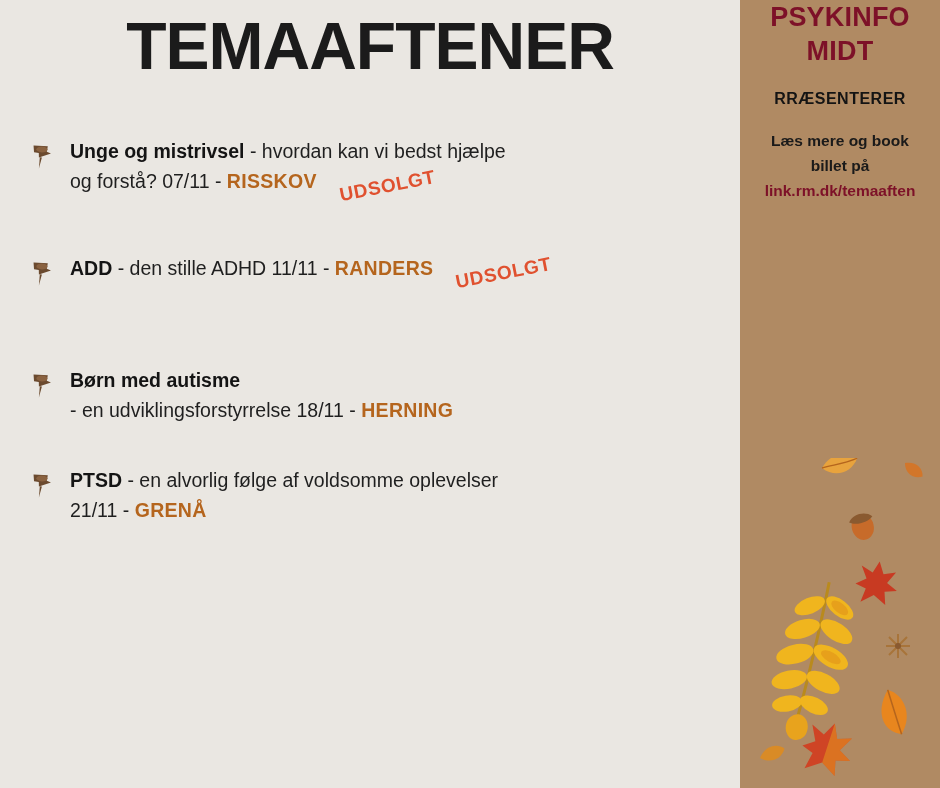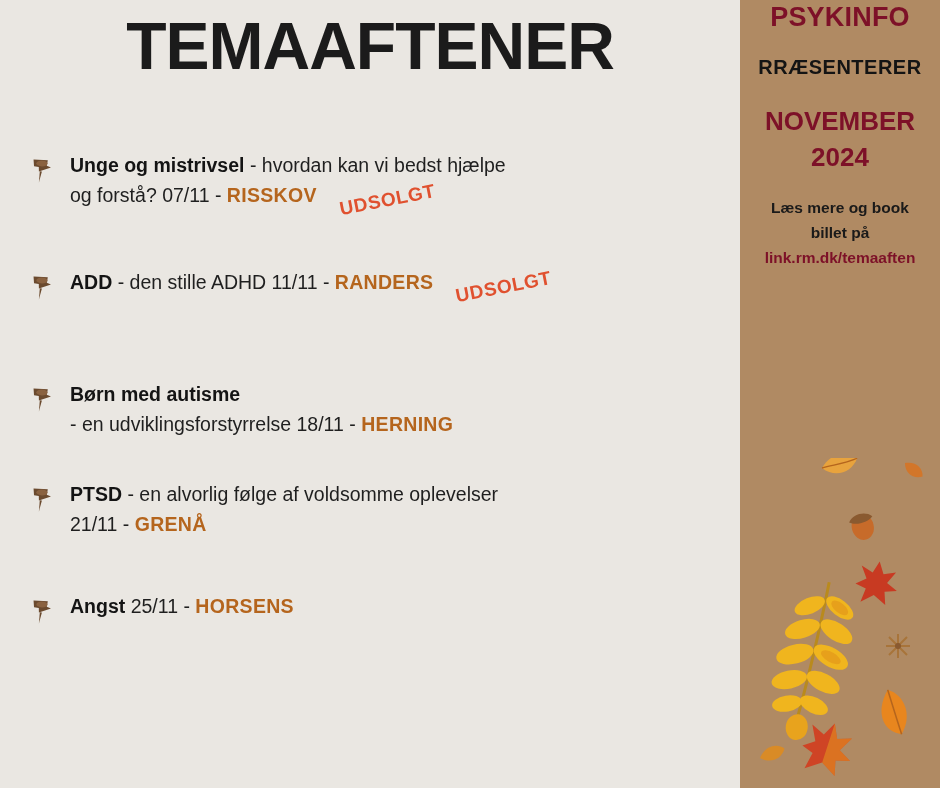--- a/index.html
+++ b/index.html
@@ -84,21 +84,21 @@
     font-size: 19px;
     letter-spacing: 0.6px;
     transform: rotate(-11deg);
     margin-left: 22px;
     position: relative;
     top: 4px;
   }
   .line2 { display: block; }
 
   
-  #event-0 { margin-bottom: 56px; margin-top: 14px; }
+  #event-0 { margin-bottom: 56px; }
   #event-1 { margin-bottom: 52px; }
   #event-2 { margin-bottom: 22px; }
   #event-3 { margin-bottom: 52px; margin-top: 40px; }
   #event-4 { margin-bottom: 0; }
 
   
   .right {
     position: absolute;
     left: 740px;
     top: 0;
@@ -113,21 +113,21 @@
     font-weight: bold;
     font-size: 27px;
     line-height: 34px;
     letter-spacing: 0.2px;
   }
   .presents {
     margin-top: 22px;
     text-align: center;
     color: #141414;
     font-weight: bold;
-    font-size: 20px;
+    font-size: 16px;
     letter-spacing: 0.5px;
   }
   .monthyear {
     margin-top: 24px;
     text-align: center;
     color: #7d1128;
     font-weight: bold;
     font-size: 26px;
     line-height: 36px;
   }
@@ -218,47 +218,30 @@
               <ellipse cx="17" cy="10" rx="6" ry="3.2" fill="#8a6240" transform="rotate(22 17 10)"></ellipse>
             </g>
           </svg>
         </span>
         <div class="lines">
           <span class="ev-title">PTSD</span><span class="ev-dash"> - </span><span>en alvorlig følge af voldsomme oplevelser</span>
           <span class="line2"><span>21/11 - </span><span class="place">GRENÅ</span></span>
         </div>
       </div>
 
-      <div class="event" id="event-4">
-        <span class="pin">
-          <svg viewBox="0 0 32 32" width="30" height="30">
-            <g transform="rotate(-20 16 16)">
-              <path d="M10 3 L24 9 L21 14 L24.5 17.5 L11 17 L12.5 12.5 L8 10 Z" fill="#6b4a2e"></path>
-              <path d="M12 17 L7 28 L14 18 Z" fill="#6b4a2e"></path>
-              <ellipse cx="17" cy="10" rx="6" ry="3.2" fill="#8a6240" transform="rotate(22 17 10)"></ellipse>
-            </g>
-          </svg>
-        </span>
-        <div class="lines">
-          <span class="ev-title">Angst</span><span class="ev-dash"> </span><span>25/11 - </span><span class="place">HORSENS</span>
-        </div>
-      </div>
 
     </div>
   </div>
 
   <div class="right">
     <div class="brand">
       <div>PSYKINFO</div>
+      <div>MIDT</div>
     </div>
     <div class="presents">RRÆSENTERER</div>
-    <div class="monthyear">
-      <div>NOVEMBER</div>
-      <div>2024</div>
-    </div>
     <div class="booking">
       <div>Læs mere og book</div>
       <div>billet på</div>
       <div class="url">link.rm.dk/temaaften</div>
     </div>
 
     <svg class="leaves" viewBox="0 0 200 330">
 
       <g transform="translate(82,10) rotate(-25)">
         <path d="M0 0 C 14 -10 30 -6 36 6 C 26 16 8 16 0 0 Z" fill="#e8a33d"></path>

